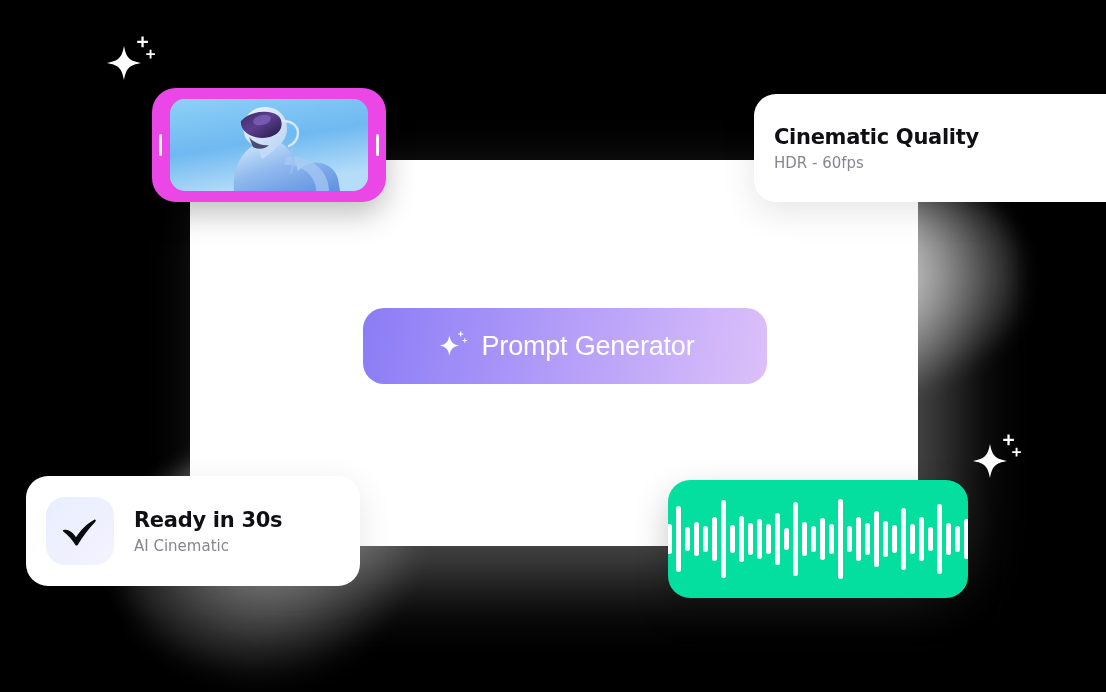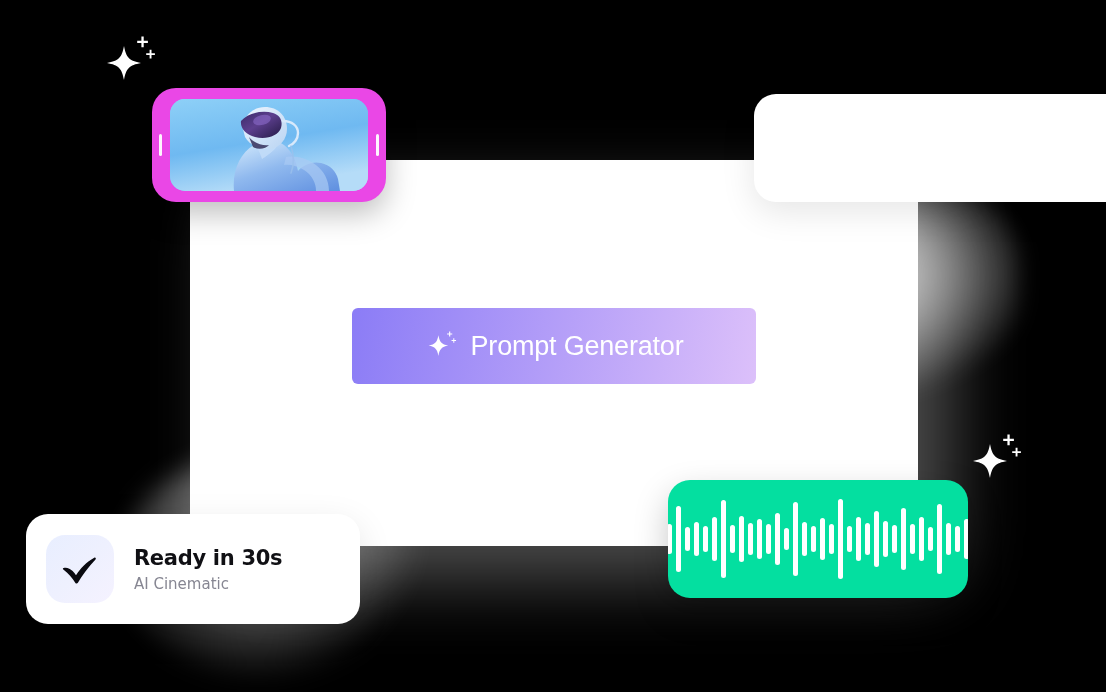--- a/index.html
+++ b/index.html
@@ -62,26 +62,26 @@
     height: 230px;
     border-radius: 50%;
     background: radial-gradient(ellipse at 45% 35%, rgba(255,255,255,0.55) 0%, rgba(255,255,255,0.28) 40%, rgba(255,255,255,0.0) 72%);
     filter: blur(12px);
     pointer-events: none;
   }
 
   
   .prompt-btn {
     position: absolute;
-    left: 352px;
+    left: 363px;
     top: 308px;
     width: 404px;
     height: 76px;
     border: 0;
-    border-radius: 6px;
+    border-radius: 21px;
     display: flex;
     align-items: center;
     justify-content: center;
     gap: 12px;
     cursor: pointer;
     padding: 0;
   }
   .prompt-btn-label {
     color: #ffffff;
     font-size: 27px;
@@ -96,21 +96,21 @@
     position: absolute;
     background: #ffffff;
     border-radius: 22px;
     display: flex;
     align-items: center;
     padding: 0 26px 0 20px;
     gap: 20px;
     box-shadow: 0 10px 34px rgba(0,0,0,0.10);
   }
   .card-cinematic { left: 754px; top: 94px; width: 332px; height: 108px; }
-  .card-ready     { left: 26px;  top: 514px; width: 288px; height: 110px; }
+  .card-ready     { left: 26px;  top: 476px; width: 288px; height: 110px; }
 
   .card-icon-box {
     width: 68px;
     height: 68px;
     border-radius: 19px;
     flex: 0 0 auto;
     display: flex;
     align-items: center;
     justify-content: center;
     background: linear-gradient(135deg, #e8eeff 0%, #eef0fe 50%, #f5f2ff 100%);
@@ -219,20 +219,24 @@
       <svg viewBox="0 0 34 34" xmlns="http://www.w3.org/2000/svg" aria-hidden="true">
         <path d="M13.4 6.2 C14.6 13.0 16.6 15.2 23.2 16.6 C16.6 18.0 14.6 20.2 13.4 27.0 C12.2 20.2 10.2 18.0 3.6 16.6 C10.2 15.2 12.2 13.0 13.4 6.2 Z" fill="#ffffff"></path>
         <path d="M24.1 2.4 l1.15 0 0 2.0 2.0 0 0 1.15 -2.0 0 0 2.0 -1.15 0 0 -2.0 -2.0 0 0 -1.15 2.0 0 z" fill="#ffffff"></path>
         <path d="M28.3 9.2 l1.0 0 0 1.75 1.75 0 0 1.0 -1.75 0 0 1.75 -1.0 0 0 -1.75 -1.75 0 0 -1.0 1.75 0 z" fill="#ffffff"></path>
       </svg>
     </span>
     <span class="prompt-btn-label">Prompt Generator</span>
   </button>
 
   <div class="info-card card-cinematic">
+    <div class="card-text">
+      <div class="card-title">Cinematic Quality</div>
+      <div class="card-sub">HDR - 60fps</div>
+    </div>
   </div>
 
   <div class="info-card card-ready">
     <div class="card-icon-box">
       <span class="check-icon">
         <svg viewBox="0 0 44 44" xmlns="http://www.w3.org/2000/svg" aria-hidden="true">
           <path d="M5.5 21.0 C8.6 20.0 12.0 21.4 14.6 24.0 C15.9 25.3 17.0 26.8 18.0 28.3 C22.4 21.2 28.6 14.8 36.2 10.7 C37.4 10.1 38.4 11.4 37.5 12.4 C30.0 20.6 24.0 28.2 19.9 35.8 C19.4 36.8 18.0 36.9 17.4 35.9 C14.3 30.8 10.3 26.0 5.3 22.4 C4.7 22.0 4.8 21.2 5.5 21.0 Z" fill="#0a0a10"></path>
         </svg>
       </span>
     </div>

